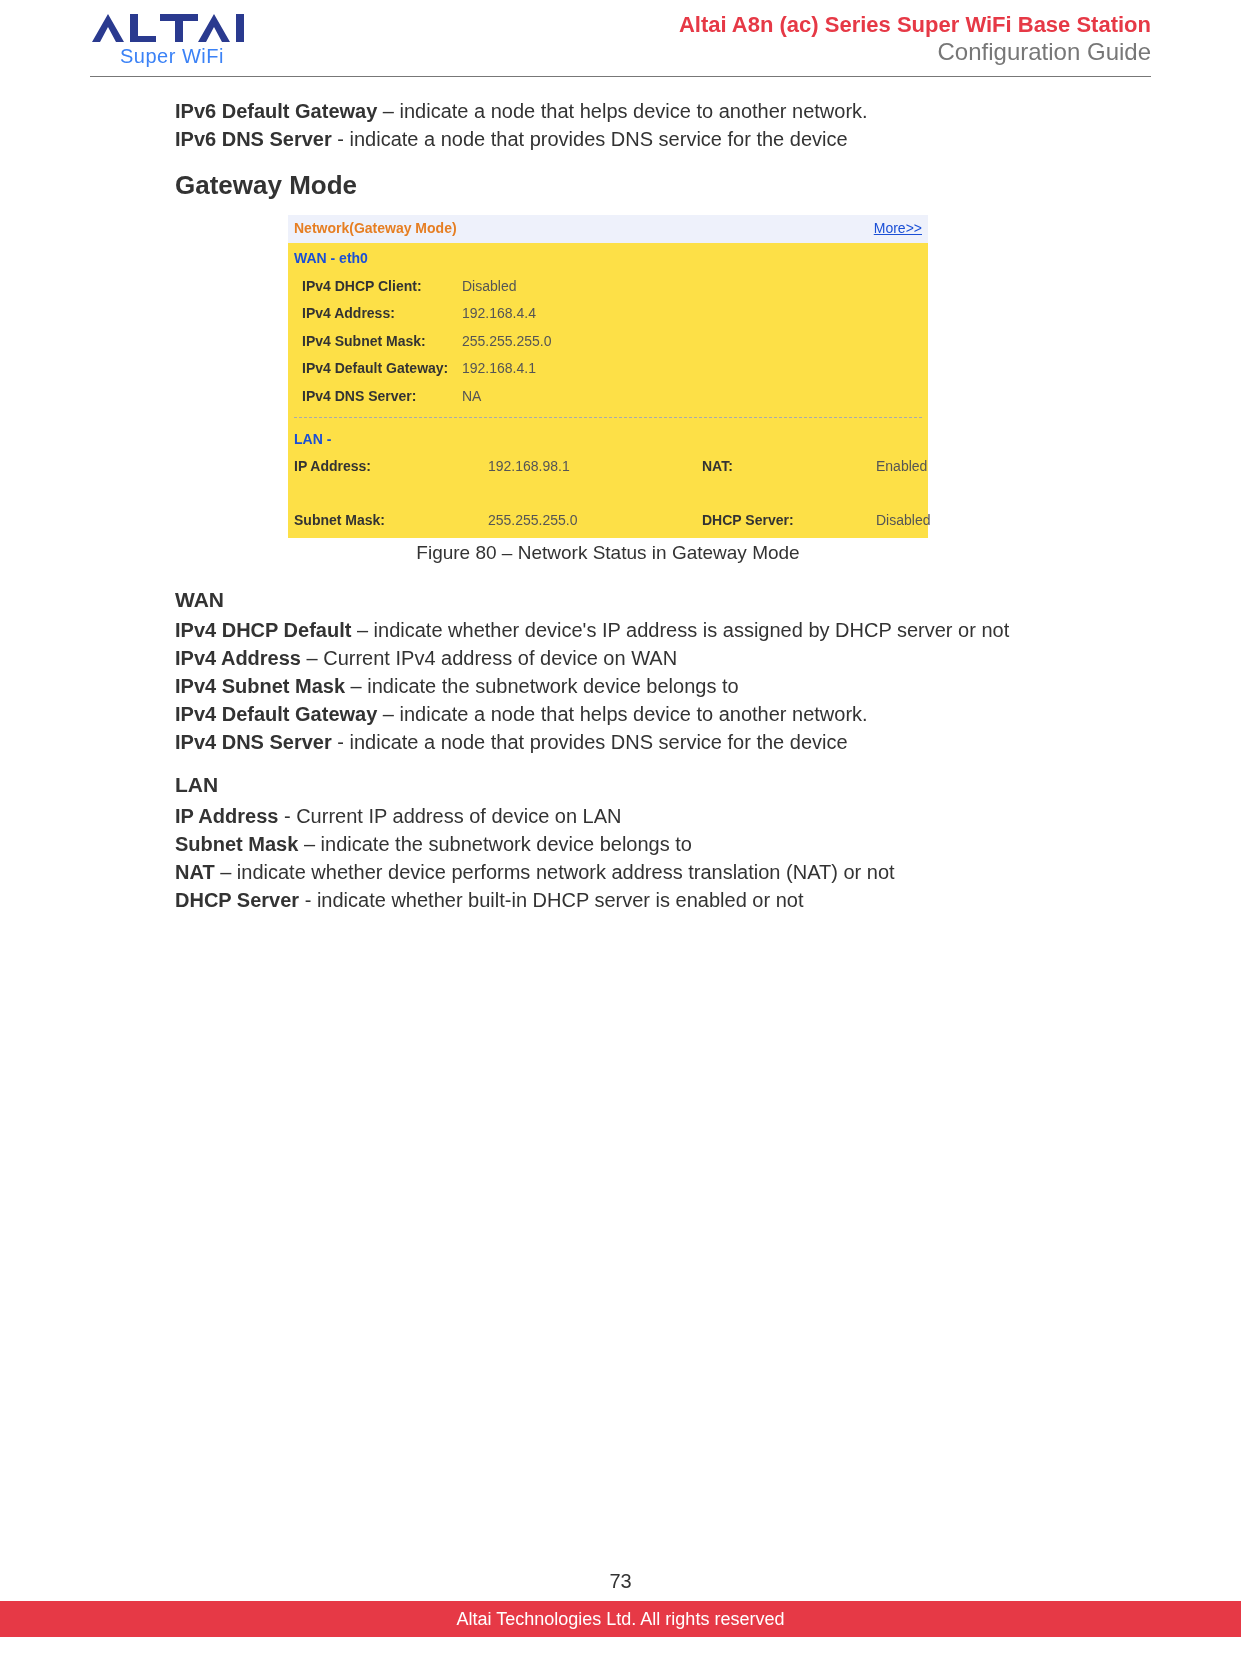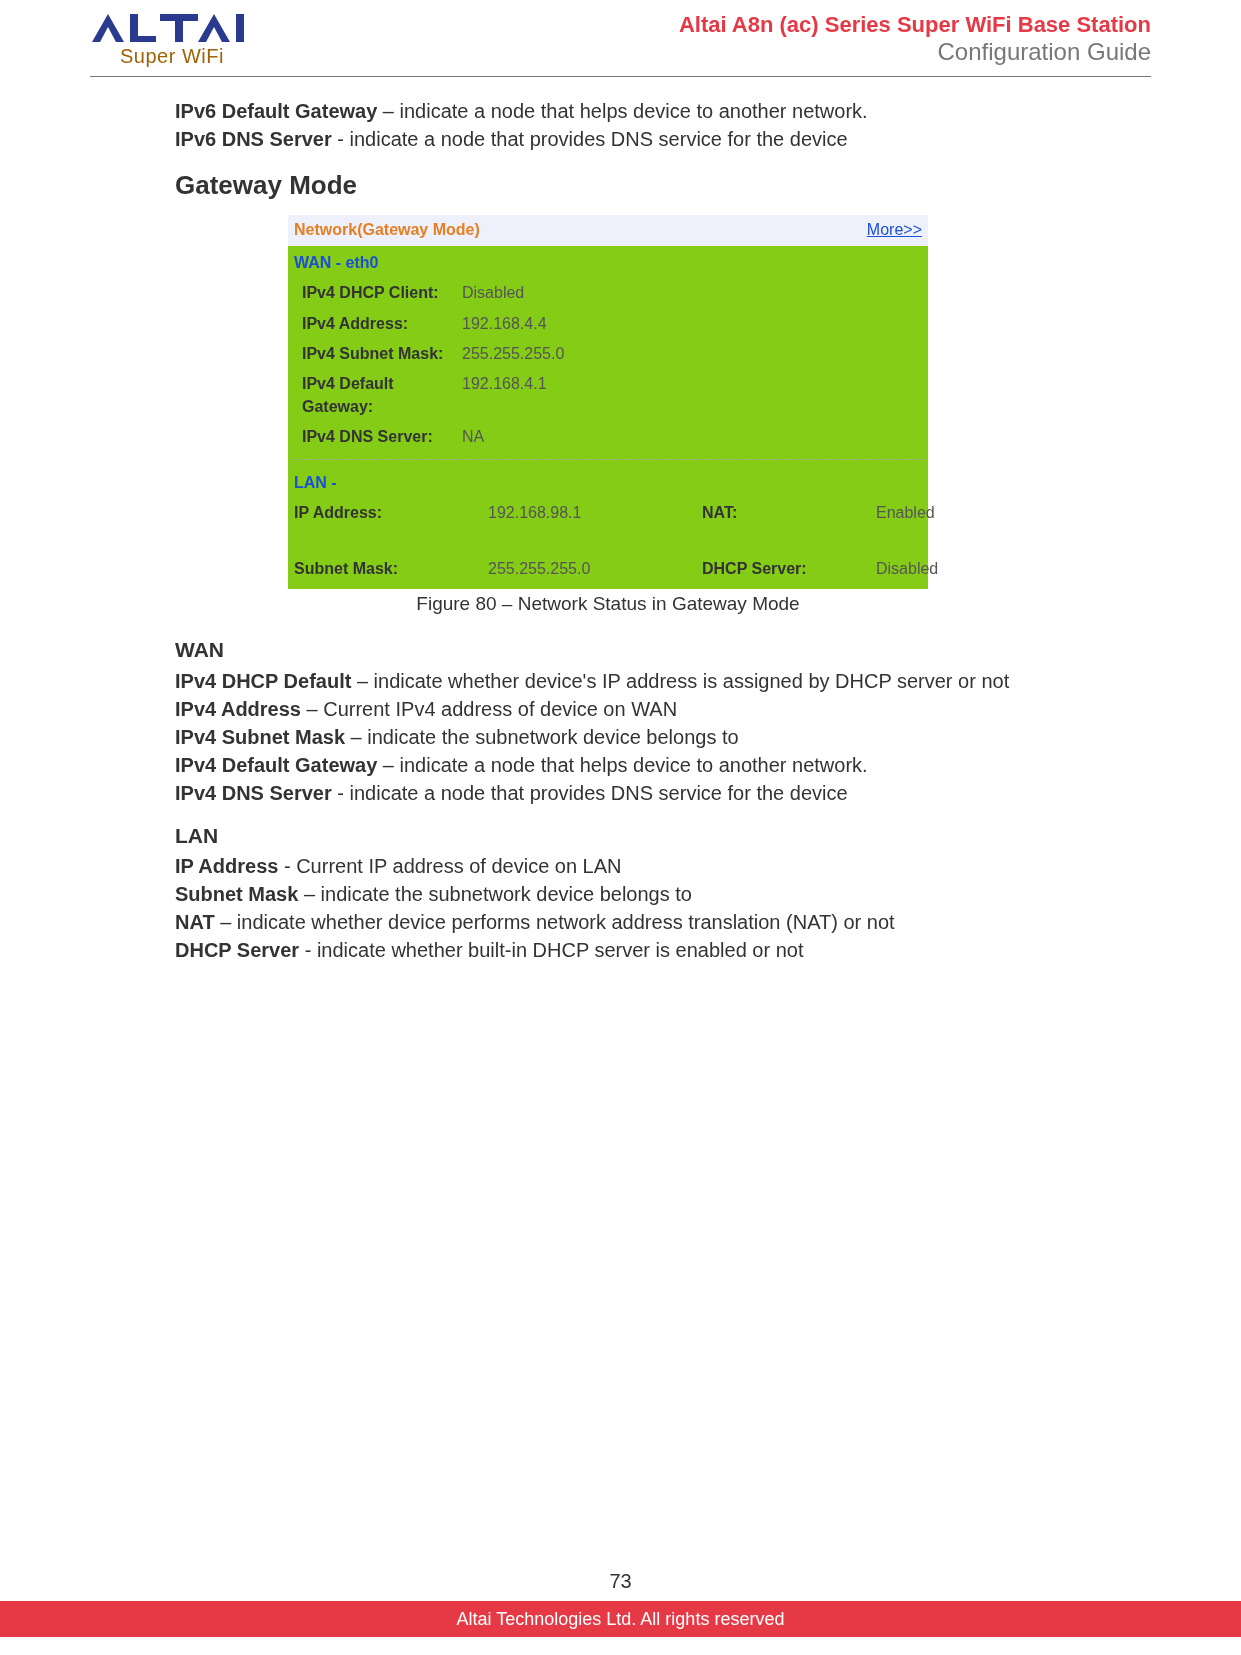--- a/index.html
+++ b/index.html
@@ -17,21 +17,21 @@
     align-items: flex-start;
     padding: 12px 90px 0 90px;
   }
   .logo-block {
     display: flex;
     flex-direction: column;
     align-items: flex-start;
   }
   .logo-svg { width: 190px; height: 36px; }
   .logo-sub {
-    color: #a16207;
+    color: #3b82f6;
     font-size: 20px;
     letter-spacing: 0.5px;
     margin-top: -3px;
     margin-left: 30px;
   }
   .header-right { text-align: right; }
   .hdr-title1 { color: #e63946; font-weight: bold; font-size: 22px; }
   .hdr-title2 { color: #777; font-size: 24px; }
   .hdr-rule {
     border: none;
@@ -55,23 +55,23 @@
     font-family: Arial, sans-serif;
     font-size: 19px;
     margin-top: 2px;
     margin-bottom: 18px;
   }
   .sub-h { font-weight: bold; font-size: 21px; margin-top: 14px; margin-bottom: 2px; }
   
   .net-panel {
     width: 640px;
     margin: 10px auto 0 auto;
-    background: #84cc16;
+    background: #fde047;
     font-family: Arial, sans-serif;
-    font-size: 16px;
+    font-size: 14px;
     color: #333;
   }
   .net-head {
     display: flex;
     justify-content: space-between;
     align-items: center;
     background: #eef1fb;
     padding: 4px 6px;
     font-weight: bold;
     color: #e67e22;

